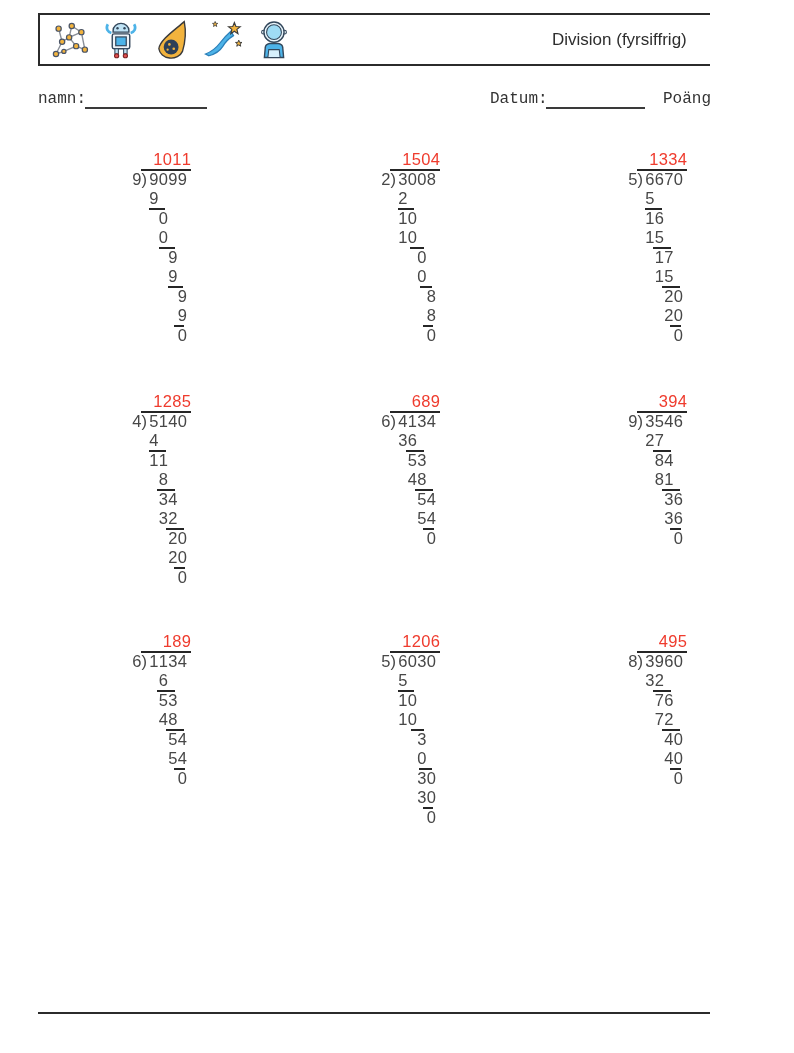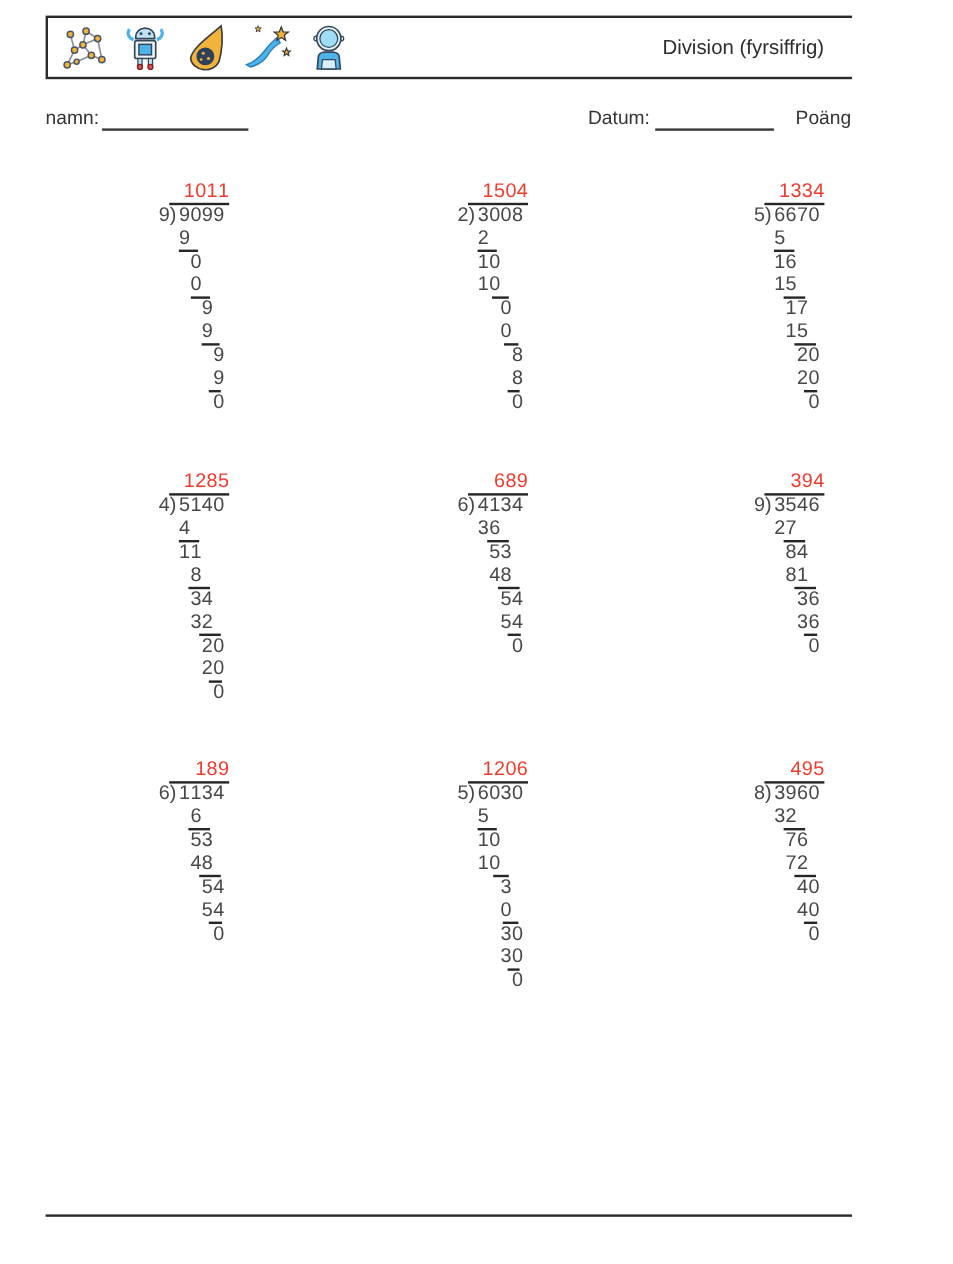--- a/index.html
+++ b/index.html
@@ -10,21 +10,21 @@
   .header-box{position:absolute;left:38px;top:13px;width:738px;height:53px;
     border:2px solid #2b2b2b;box-sizing:border-box;display:flex;align-items:center;
     padding-left:9px;background:#fff;}
   .icons{display:flex;gap:9px;align-items:center;}
   .icons svg{width:42px;height:42px;display:block;}
   .header-title{position:absolute;left:512px;top:50%;transform:translateY(-50%);
     font-size:17px;color:#2e2e2e;white-space:nowrap;}
 
   
   .fields{position:absolute;left:0;top:90px;width:794px;height:22px;font-size:16px;color:#333;}
-  .field-label{position:absolute;top:0;}
+  .field-label{position:absolute;top:0;font-family:Liberation Mono, monospace;}
   .blank{position:absolute;top:0;height:17px;border-bottom:2px solid #3a3a3a;}
 
   
   .problem{position:absolute;font-size:16.5px;}
   .num{position:absolute;display:flex;}
   .d{width:9.5px;height:19.5px;line-height:19.5px;text-align:center;color:#474747;}
   .q .d{color:var(--answer,#ef3b2d);}
   .divisor{position:absolute;width:36px;text-align:right;line-height:19.5px;height:19.5px;color:#474747;}
   .rule{position:absolute;height:2px;background:#262626;}
   .vinc{position:absolute;height:2.5px;background:#262626;}

